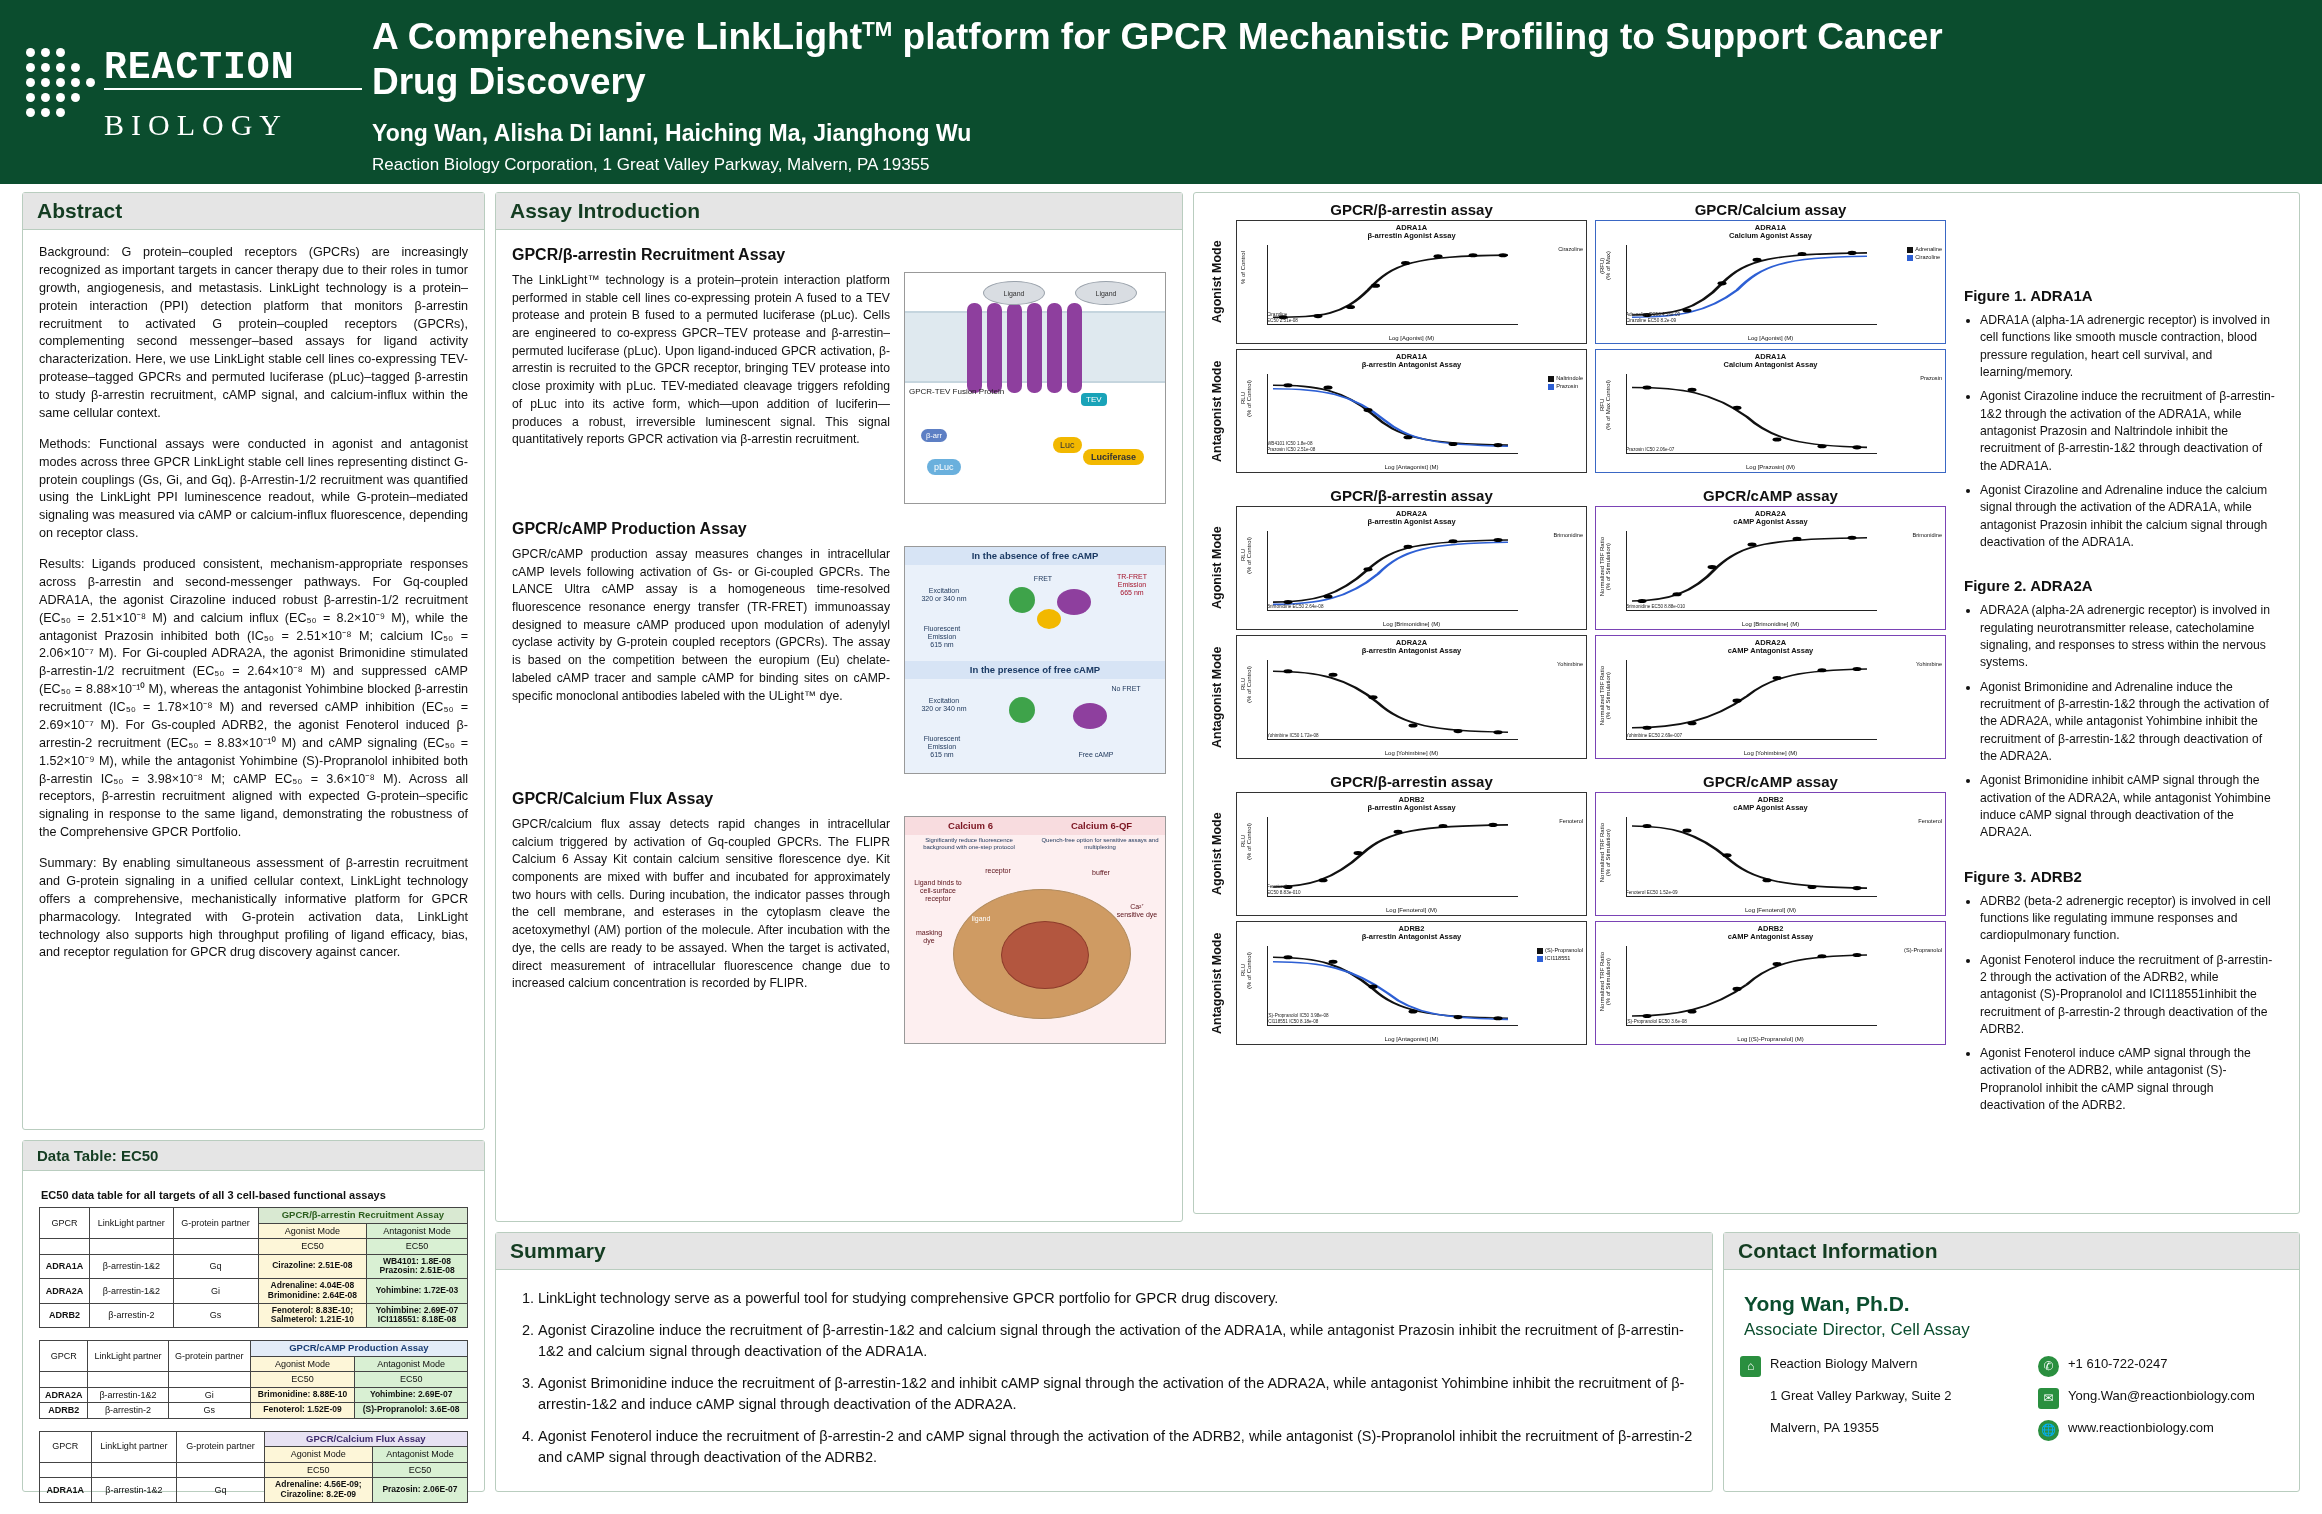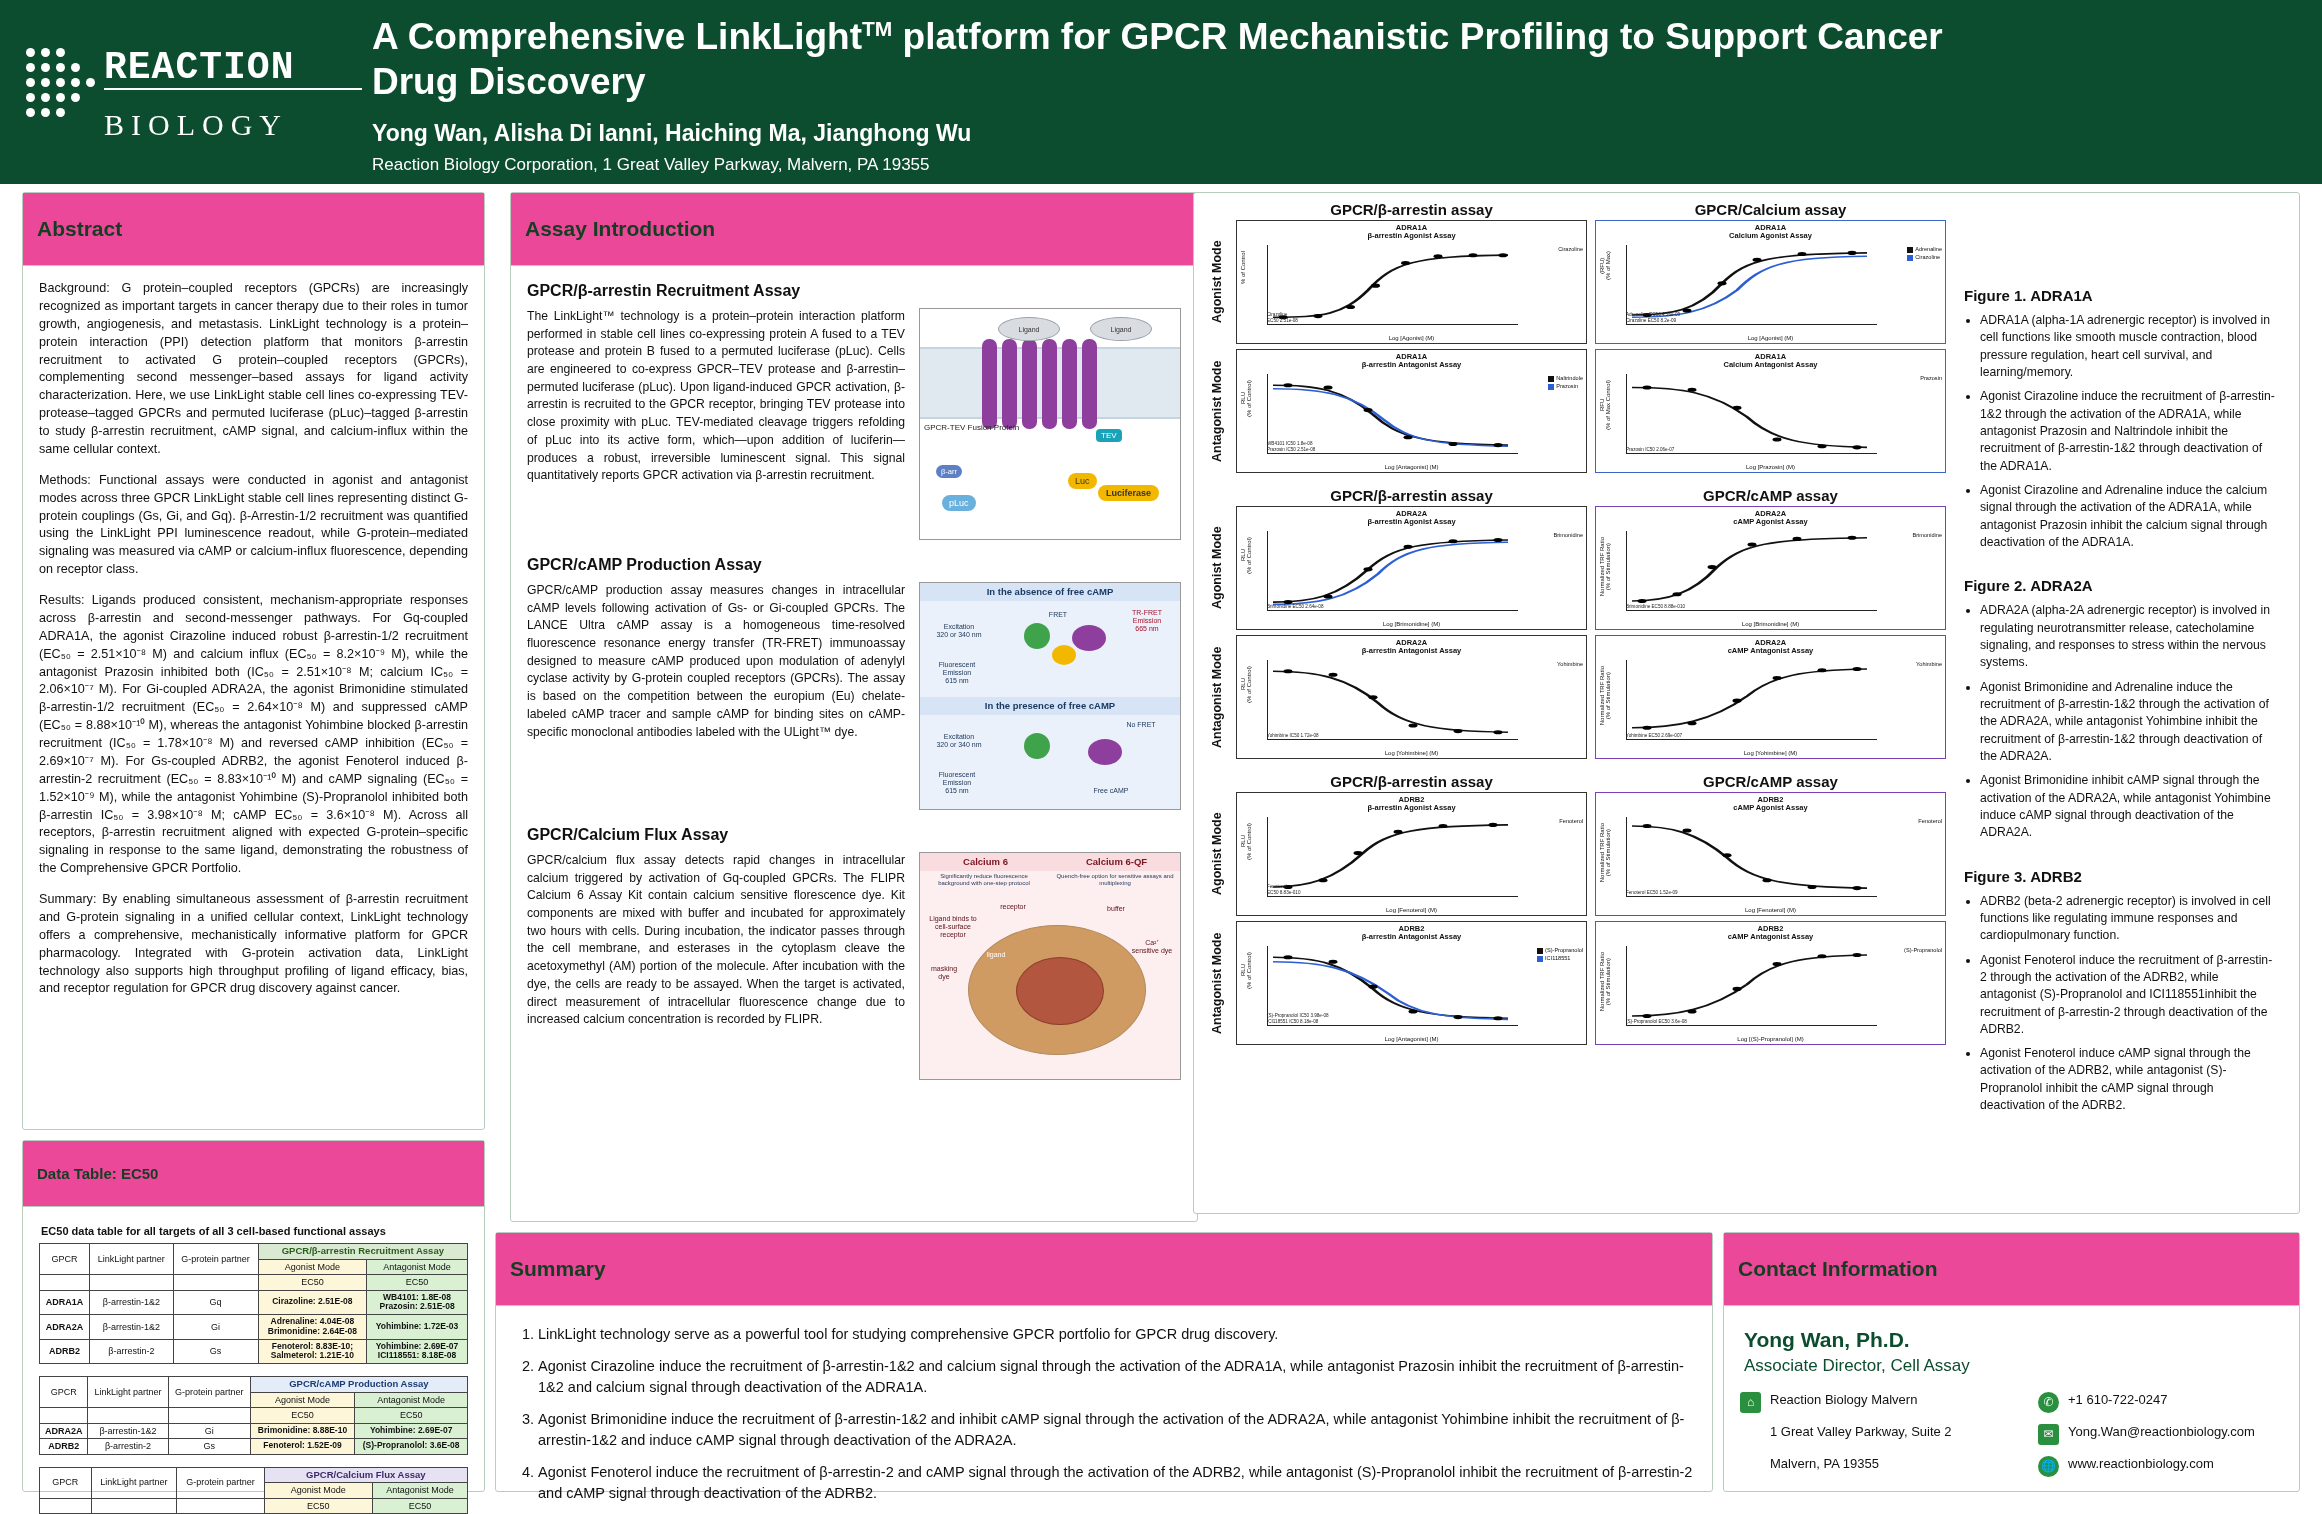--- a/index.html
+++ b/index.html
@@ -34,23 +34,23 @@
   .affil { font-size:17px; margin-top:8px; font-weight:normal; }
 
   
   .panel {
     position:absolute;
     background:#ffffff;
     border:1px solid #b9cdbf;
     border-radius:3px;
   }
   .panel-head {
-    background:#ec4899;
+    background:#e5e5e5;
     border-bottom:1px solid #b9cdbf;
-    padding:24px 14px;
+    padding:6px 14px;
     font-size:21px; font-weight:bold; color:#143d22;
   }
   .panel-body { padding:12px 16px; }
 
   
   #abstract { left:22px; top:192px; width:463px; height:938px; }
   #abstract .panel-body { padding:14px 16px 8px 16px; }
   .abs-p { font-size:12.6px; line-height:1.42; text-align:justify; margin:0 0 13px 0; }
 
   
@@ -63,21 +63,21 @@
   .grp-arr { background:#d9e9d2; color:#2c5e1e; }
   .grp-camp { background:#e3ecf8; color:#1a3d73; }
   .grp-ca  { background:#e7e2f3; color:#3d2a6b; }
   td.ag { background:#fdf6d8; }
   td.an { background:#d9f0d3; }
   td.val-ag { background:#fdf6d8; font-weight:bold; font-size:8.5px; }
   td.val-an { background:#d9f0d3; font-weight:bold; font-size:8.5px; }
   td.gpcr { font-weight:bold; }
 
   
-  #assay { left:495px; top:192px; width:688px; height:1030px;margin-left:15px; }
+  #assay { left:495px; top:192px; width:688px; height:1030px; }
   .sub-h { font-size:16px; font-weight:bold; margin:4px 0 8px 0; color:#111; }
   .assay-row { display:flex; gap:14px; margin-bottom:16px; }
   .assay-text { font-size:12.2px; line-height:1.45; text-align:justify; flex:1; }
   .assay-fig { width:262px; flex:none; border:1px solid #999; background:#fff; position:relative; overflow:hidden; }
 
   
   .memfig { height:232px; background:#ffffff; }
   .mem-band { position:absolute; left:0; right:0; top:38px; height:72px; background:#dfe9ef; border-top:2px solid #c5d5de; border-bottom:2px solid #c5d5de; }
   .helix { position:absolute; top:30px; width:15px; height:90px; border-radius:7px; background:#8e3f9e; }
   .oval { position:absolute; border-radius:50%; background:#d9dde2; border:1px solid #9aa2ab; font-size:7px; display:flex; align-items:center; justify-content:center; color:#333;}

